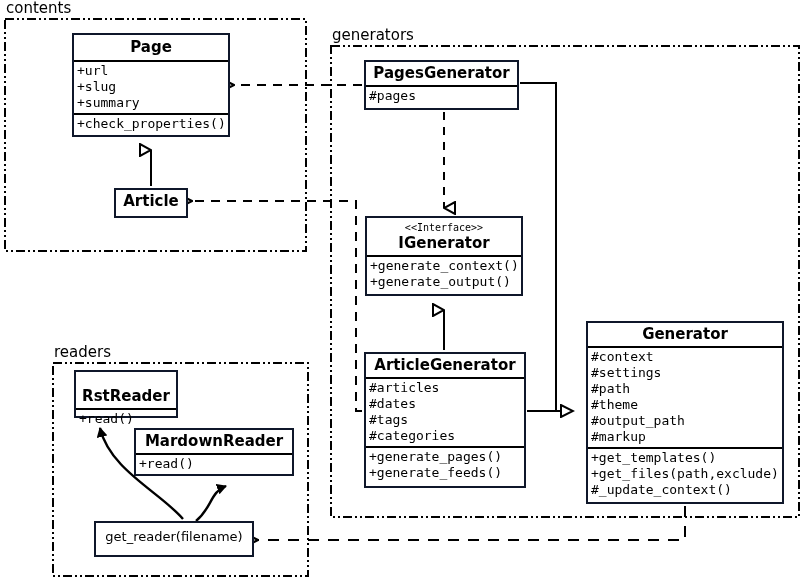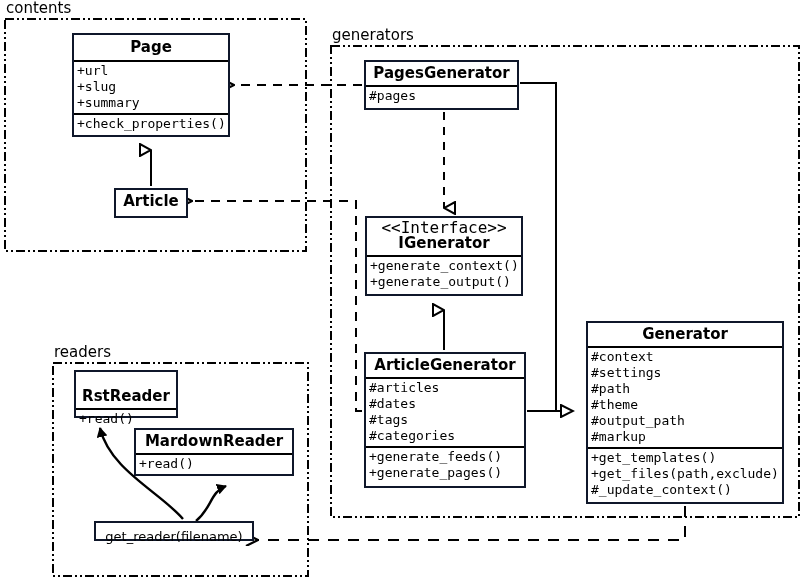--- a/index.html
+++ b/index.html
@@ -40,21 +40,21 @@
   .umlbox .title{
     font-weight:bold;
     font-size:15px;
     text-align:center;
     padding:4px 6px 5px 6px;
     line-height:16px;
     color:#000;
   }
   .umlbox .stereo{
     font-weight:normal;
-    font-size:16px;
+    font-size:10px;
     text-align:center;
     font-family:"DejaVu Sans Mono", monospace;
     line-height:15px;
     display:block;
   }
   .umlbox .compartment{
     border-top:2px solid #000;
     padding:1px 0 2px 0;
   }
   .umlbox .member{
@@ -195,22 +195,22 @@
 
   <div class="umlbox" style="left:364px;top:352px;width:162px;height:136px;">
     <div class="title" style="padding:3px 6px 4px;">ArticleGenerator</div>
     <div class="compartment">
       <div class="member">#articles</div>
       <div class="member">#dates</div>
       <div class="member">#tags</div>
       <div class="member">#categories</div>
     </div>
     <div class="compartment">
+      <div class="member">+generate_pages()</div>
       <div class="member">+generate_feeds()</div>
-      <div class="member">+generate_pages()</div>
     </div>
   </div>
 
   <div class="umlbox" style="left:586px;top:321px;width:198px;height:183px;">
     <div class="title" style="padding:3px 6px 4px;">Generator</div>
     <div class="compartment">
       <div class="member">#context</div>
       <div class="member">#settings</div>
       <div class="member">#path</div>
       <div class="member">#theme</div>
@@ -231,17 +231,17 @@
     </div>
   </div>
 
   <div class="umlbox" style="left:134px;top:428px;width:160px;height:48px;">
     <div class="title" style="padding:3px 6px 4px;">MardownReader</div>
     <div class="compartment">
       <div class="member">+read()</div>
     </div>
   </div>
 
-  <div class="umlbox plain" style="left:94px;top:521px;width:160px;height:20px;">
+  <div class="umlbox plain" style="left:94px;top:521px;width:160px;height:36px;">
     <div class="title">get_reader(filename)</div>
   </div>
 
 </div>
 
 </body></html>

